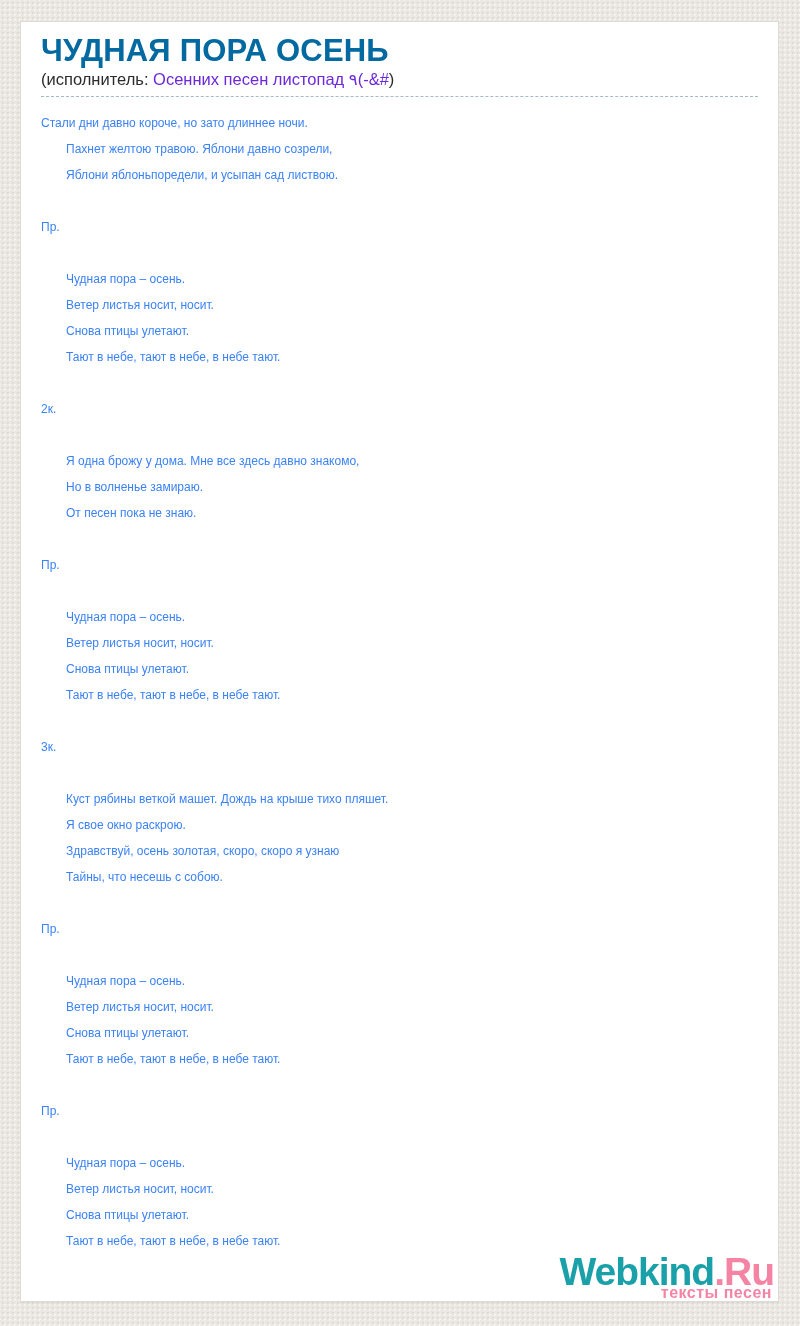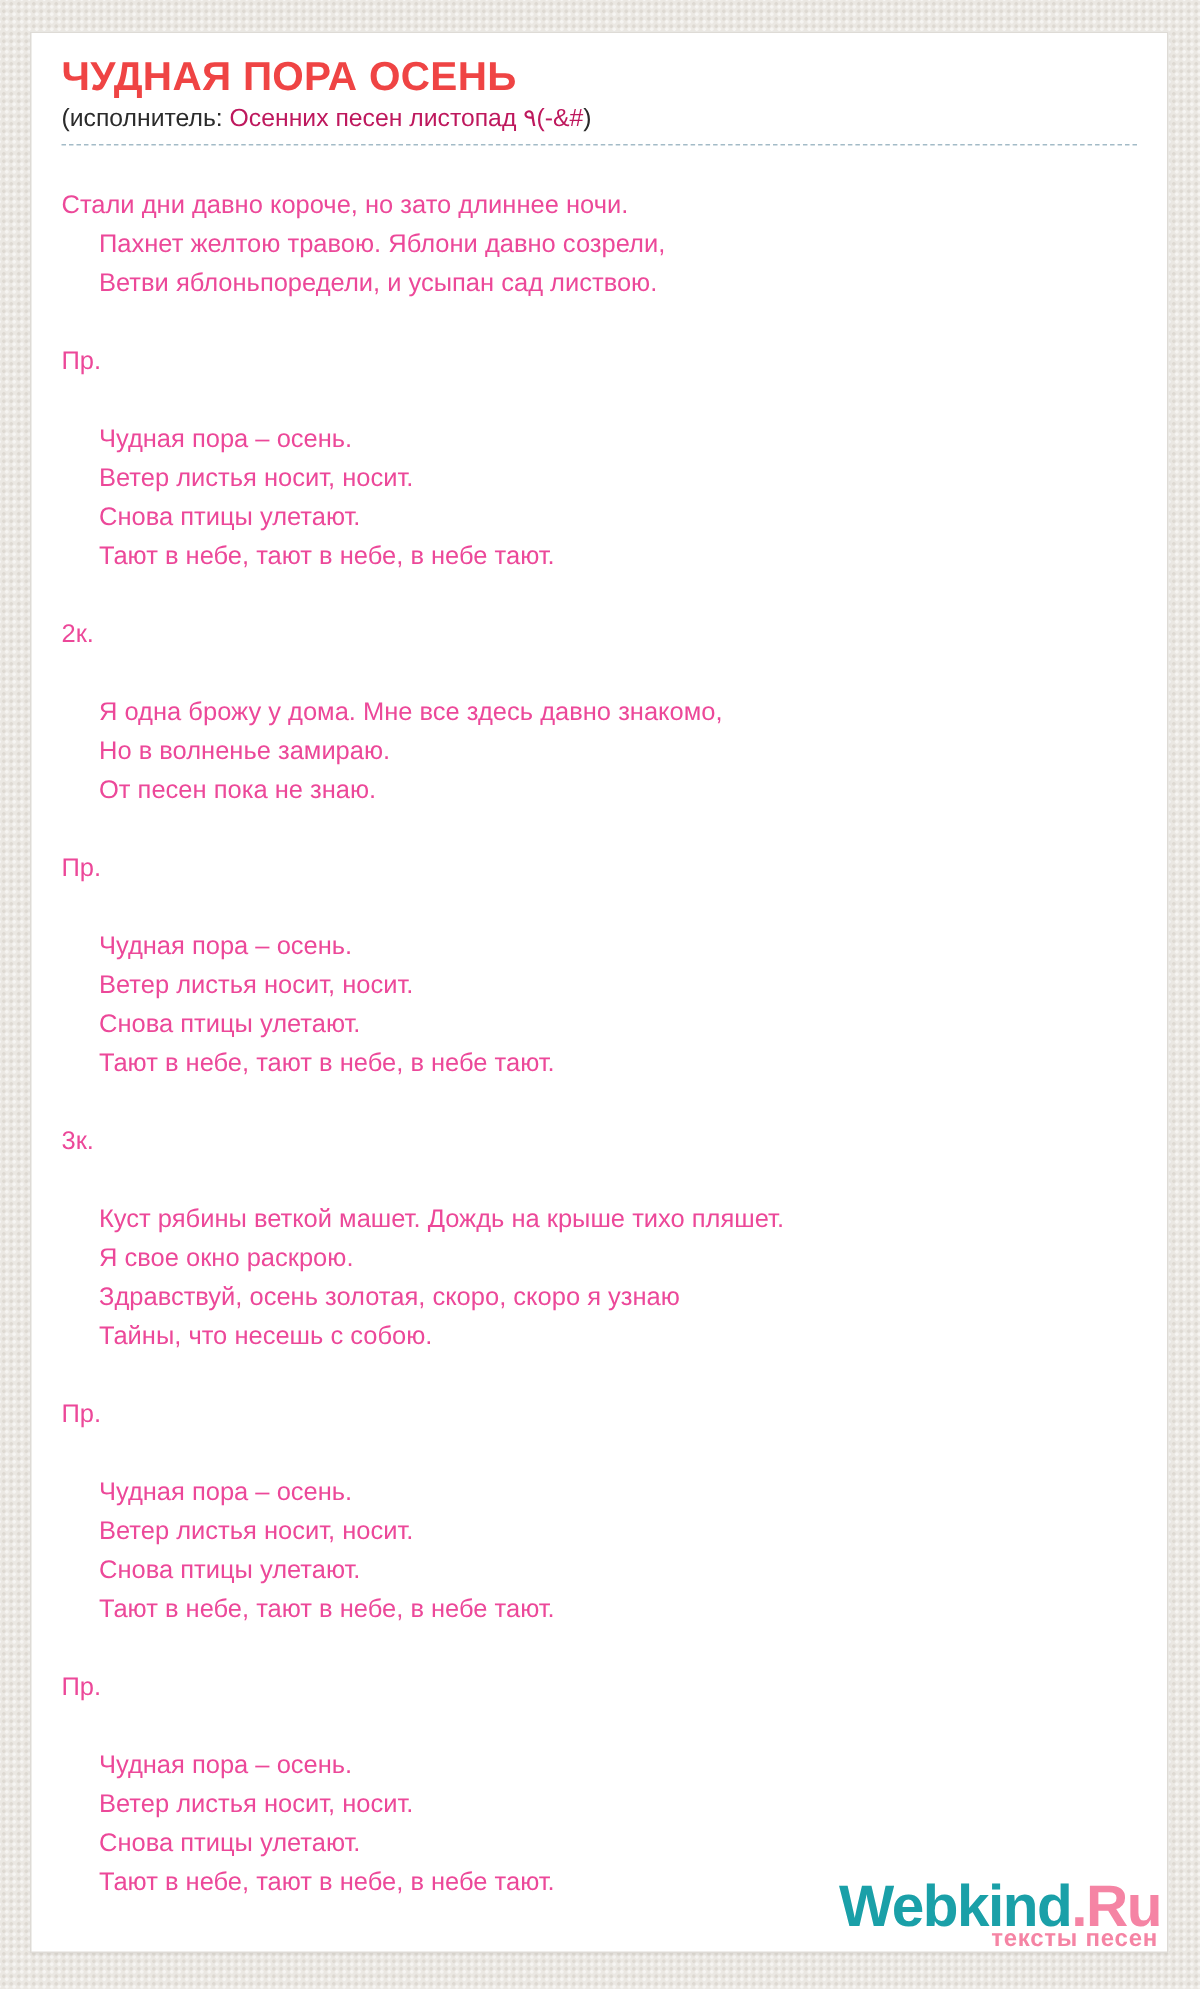--- a/index.html
+++ b/index.html
@@ -23,44 +23,44 @@
     width: 759px;
     height: 1281px;
     background: #ffffff;
     border: 1px solid #dedbd6;
     box-shadow: 0 1px 3px rgba(0,0,0,0.05);
   }
   .card-inner {
     padding: 14px 20px 0 20px;
   }
   .page-title {
-    color: #ef4444;
-    font-size: 27px;
+    color: #0369a1;
+    font-size: 31px;
     font-weight: bold;
     line-height: 30px;
     letter-spacing: 0.2px;
   }
   .artist-line {
     margin-top: 2px;
     font-size: 16.5px;
     line-height: 22px;
     color: #2b2b2b;
     border-bottom: 1px dashed #a3bbc7;
     padding-bottom: 6px;
   }
   .artist-link {
-    color: #be185d;
+    color: #6d28d9;
     text-decoration: none;
     cursor: pointer;
   }
   .lyrics {
-    margin-top: 27px;
-    font-size: 17px;
+    margin-top: 13px;
+    font-size: 12px;
     line-height: 26px;
-    color: #ec4899;
+    color: #3b82f6;
   }
   .lyrics .line { white-space: pre; }
   .lyrics .ind { padding-left: 25px; }
   .footer-logo {
     position: absolute;
     right: 4px;
     bottom: 0px;
     text-align: right;
     line-height: 1;
     text-decoration: none;
@@ -87,21 +87,21 @@
 </head>
 <body>
 
 <div class="card">
   <div class="card-inner">
     <h1 class="page-title">ЧУДНАЯ ПОРА ОСЕНЬ</h1>
     <div class="artist-line"><span>(исполнитель: </span><a class="artist-link">Осенних песен листопад ٩(-&amp;#</a><span>)</span></div>
     <div class="lyrics">
         <div class="line">Стали дни давно короче, но зато длиннее ночи.</div>
         <div class="line ind">Пахнет желтою травою. Яблони давно созрели,</div>
-        <div class="line ind">Ветви яблоньпоредели, и усыпан сад листвою.</div>
+        <div class="line ind">Яблони яблоньпоредели, и усыпан сад листвою.</div>
         <div class="line">&nbsp;</div>
         <div class="line">Пр.</div>
         <div class="line">&nbsp;</div>
         <div class="line ind">Чудная пора – осень.</div>
         <div class="line ind">Ветер листья носит, носит.</div>
         <div class="line ind">Снова птицы улетают.</div>
         <div class="line ind">Тают в небе, тают в небе, в небе тают.</div>
         <div class="line">&nbsp;</div>
         <div class="line">2к.</div>
         <div class="line">&nbsp;</div>

